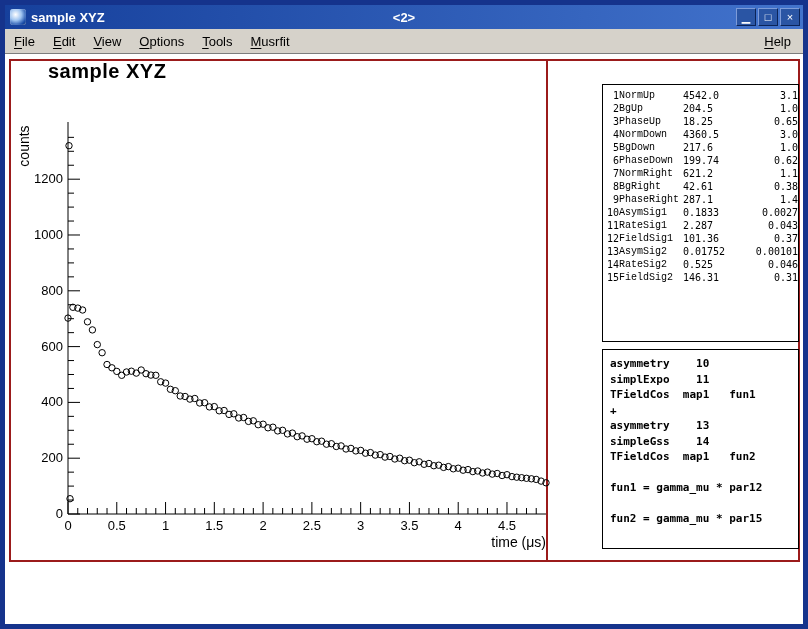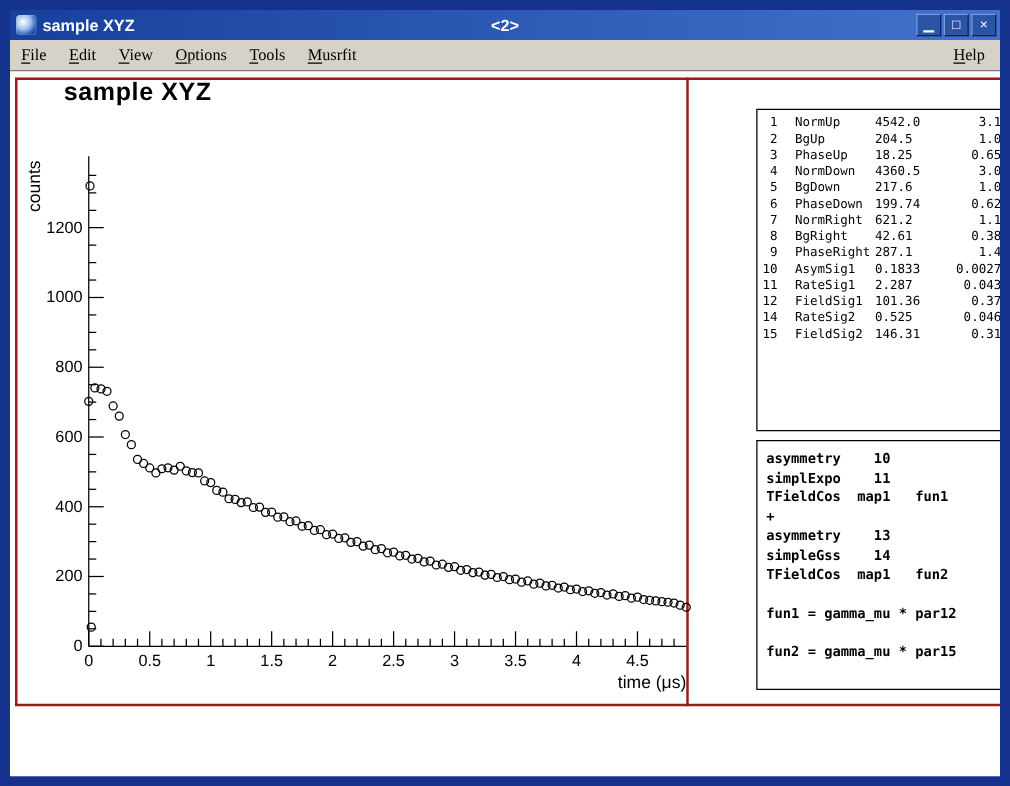--- a/index.html
+++ b/index.html
@@ -1,57 +1,57 @@
 <!DOCTYPE html>
 <html><head>
 <meta charset="utf-8">
 <style>
   html,body{margin:0;padding:0;background:#9aa0a6;}
   .window{position:relative;width:808px;height:629px;box-sizing:border-box;
-    border:8px solid #6d28d9;background:#6d28d9;overflow:hidden;
+    border:5px solid #6d28d9;background:#0f172a;overflow:hidden;
     font-family:"Liberation Sans",sans-serif;}
   
   .titlebar{position:absolute;left:0;top:0;width:100%;height:24px;
     background:linear-gradient(90deg,#16409c,#4273cc);
     display:flex;align-items:center;color:#fff;}
   .app-icon{width:16px;height:16px;margin:0 5px;border-radius:3px;
     background:radial-gradient(circle at 35% 35%,#ffffff,#9ec3f0 40%,#1d4faa 75%,#0a2f73);
     box-shadow:inset 0 0 1px #fff;flex:none;}
   .title-text{font-weight:bold;font-size:13px;white-space:nowrap;}
   .title-center{position:absolute;left:50%;transform:translateX(-50%);
     font-weight:bold;font-size:13px;}
   .win-buttons{margin-left:auto;display:flex;gap:2px;padding-right:3px;}
   .win-btn{width:20px;height:18px;background:#2a55a4;color:#fff;
     border:1px solid;border-color:#7d9bd8 #0b2458 #0b2458 #7d9bd8;
     font-size:11px;line-height:16px;text-align:center;cursor:default;box-sizing:border-box;}
   
   .menubar{position:absolute;left:0;top:24px;width:100%;height:25px;box-sizing:border-box;
     background:#d6d2ca;border-bottom:1px solid #7d7d7d;
-    display:flex;align-items:center;font-size:13px;color:#000;font-family:Liberation Serif, serif;}
+    display:flex;align-items:center;font-size:13px;color:#000;}
   .menu-item{padding:3px 9px;white-space:nowrap;}
   .menu-item u{text-decoration:underline;text-underline-offset:2px;}
   .menu-help{margin-left:auto;padding-right:12px;}
   
   .canvas{position:absolute;left:0;top:49px;width:804px;height:576px;background:#fff;}
   .main-pad-border{position:absolute;left:4px;top:5px;width:791px;height:503px;
     box-sizing:border-box;border:2px solid #9b1b1b;z-index:0;}
   .pad-divider{position:absolute;left:541px;top:5px;width:2px;height:503px;
     background:#9b1b1b;z-index:0;}
   .plot-title{position:absolute;left:43px;top:6px;z-index:2;
     font-size:20px;font-weight:bold;color:#000;letter-spacing:0.5px;}
   #plot{position:absolute;left:0;top:0;z-index:1;}
   #plot text{font-family:"Liberation Sans",sans-serif;fill:#000;}
   
   .param-panel{position:absolute;left:597px;top:30px;width:197px;height:258px;
     box-sizing:border-box;border:1px solid #000;background:#fff;z-index:2;
     font-family:"DejaVu Sans Mono","Liberation Mono",monospace;font-size:10px;
     padding-top:4px;color:#000;}
   .p-row{display:flex;height:13px;line-height:13px;white-space:nowrap;}
   .p-no{width:16px;text-align:right;flex:none;}
-  .p-name{margin-left:14px;width:60px;flex:none;}
+  .p-name{margin-left:0;width:60px;flex:none;font-family:Liberation Mono, monospace;}
   .p-val{margin-left:4px;width:60px;flex:none;}
   .p-err{flex:1;text-align:right;}
   
   .theory-panel{position:absolute;left:597px;top:295px;width:197px;height:200px;
     box-sizing:border-box;border:1px solid #000;background:#fff;z-index:2;
     font-family:"DejaVu Sans Mono","Liberation Mono",monospace;font-size:11px;
     font-weight:bold;padding:6px 0 0 7px;color:#000;}
   .t-line{white-space:pre;line-height:15.5px;}
   
   .status-pad{position:absolute;left:4px;top:511px;width:791px;height:60px;
@@ -362,20 +362,26 @@
           <span class="p-val">2.287</span>
           <span class="p-err">0.043</span>
         </div>
         <div class="p-row">
           <span class="p-no">12</span>
           <span class="p-name">FieldSig1</span>
           <span class="p-val">101.36</span>
           <span class="p-err">0.37</span>
         </div>
         <div class="p-row">
+          <span class="p-no">13</span>
+          <span class="p-name">AsymSig2</span>
+          <span class="p-val">0.01752</span>
+          <span class="p-err">0.00101</span>
+        </div>
+        <div class="p-row">
           <span class="p-no">14</span>
           <span class="p-name">RateSig2</span>
           <span class="p-val">0.525</span>
           <span class="p-err">0.046</span>
         </div>
         <div class="p-row">
           <span class="p-no">15</span>
           <span class="p-name">FieldSig2</span>
           <span class="p-val">146.31</span>
           <span class="p-err">0.31</span>

